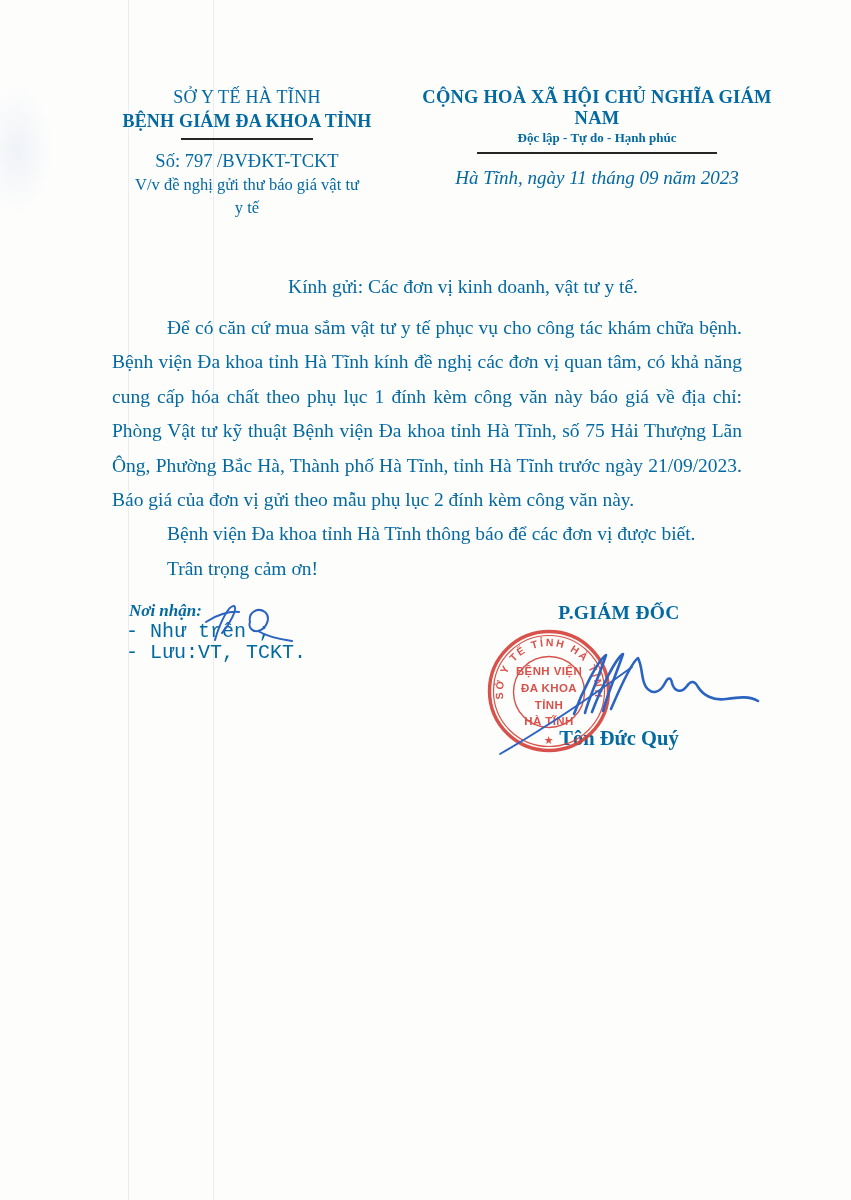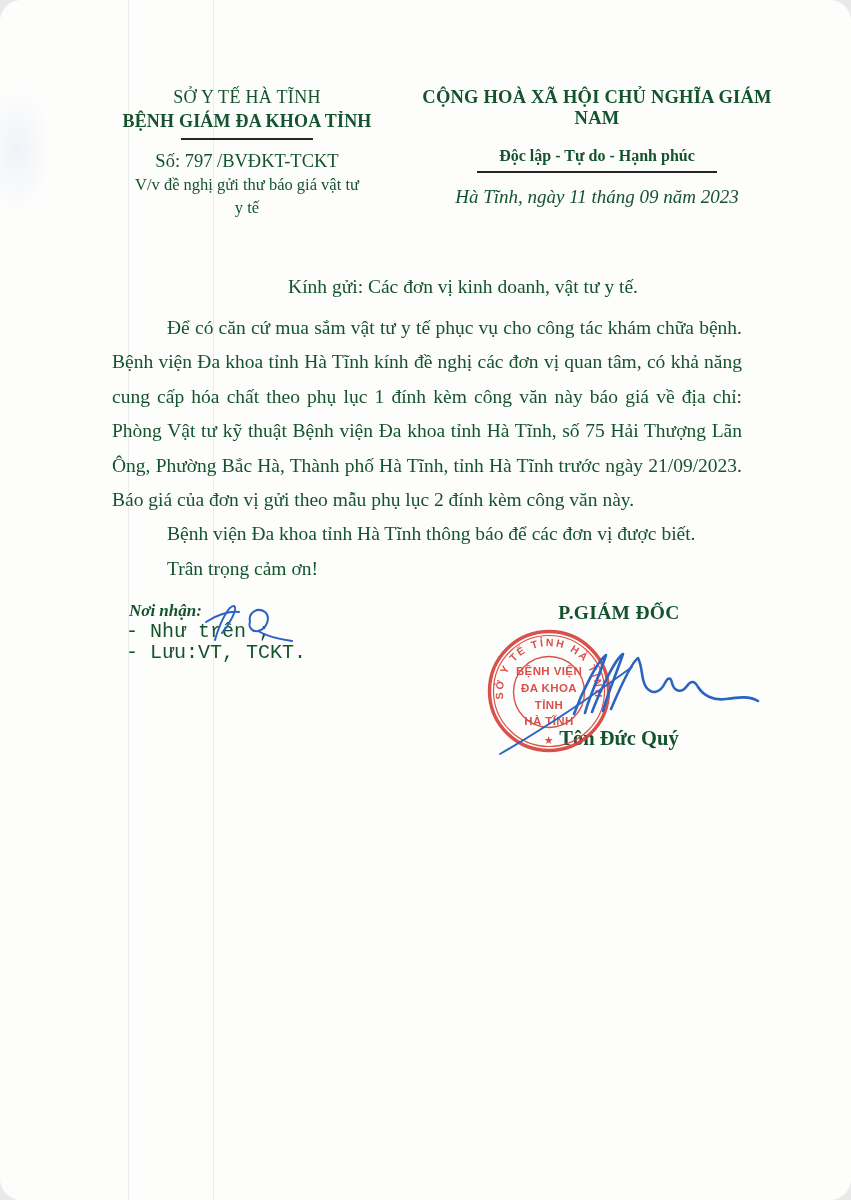--- a/index.html
+++ b/index.html
@@ -3,40 +3,39 @@
 <meta charset="utf-8">
 <style>
   html,body{margin:0;padding:0;background:#e9e9e9;}
   .page{
     position:relative;
     width:851px;height:1200px;
     margin:0 auto;
     background:#fdfdfc;
     overflow:hidden;
     font-family:"Liberation Serif","DejaVu Serif",serif;
-    color:#14532d;
-    border-radius:21px;
+    color:#0369a1;
   }
   
   .scan-line{position:absolute;top:0;bottom:0;width:1px;background:rgba(150,160,175,0.18);}
   .scan-smudge{position:absolute;left:-18px;top:85px;width:70px;height:130px;
     background:radial-gradient(ellipse at center, rgba(120,150,210,0.10), rgba(120,150,210,0) 70%);}
 
   
   .hdr-left{position:absolute;left:103px;top:87px;width:288px;text-align:center;}
   .org-parent{font-size:18px;letter-spacing:.3px;}
   .org-name{font-size:18px;font-weight:bold;margin-top:3px;letter-spacing:.2px;}
   .rule{height:2px;background:#262626;margin:6px auto 0;}
   .rule-left{width:132px;}
   .doc-number{font-size:18.5px;margin-top:11px;}
   .subject{font-size:16.5px;line-height:21px;margin-top:2px;}
 
   .hdr-right{position:absolute;left:398px;top:87px;width:398px;text-align:center;}
   .national-title{font-size:18.5px;font-weight:bold;letter-spacing:.2px;}
-  .national-motto{font-size:16px;font-weight:bold;margin-top:18px;}
+  .national-motto{font-size:13px;font-weight:bold;margin-top:1px;}
   .rule-right{width:240px;}
   .date-line{font-size:19px;font-style:italic;margin-top:13px;}
 
   
   .body-col{position:absolute;left:112px;top:276px;width:630px;}
   .salutation{font-size:19.5px;text-align:center;padding-left:72px;}
   .body-lines{margin-top:13px;}
   .bline{font-size:19.5px;height:34.4px;line-height:34.4px;white-space:nowrap;}
   .bline.justify{white-space:normal;text-align:justify;text-align-last:justify;}
   .bline.indent{text-indent:55px;}

